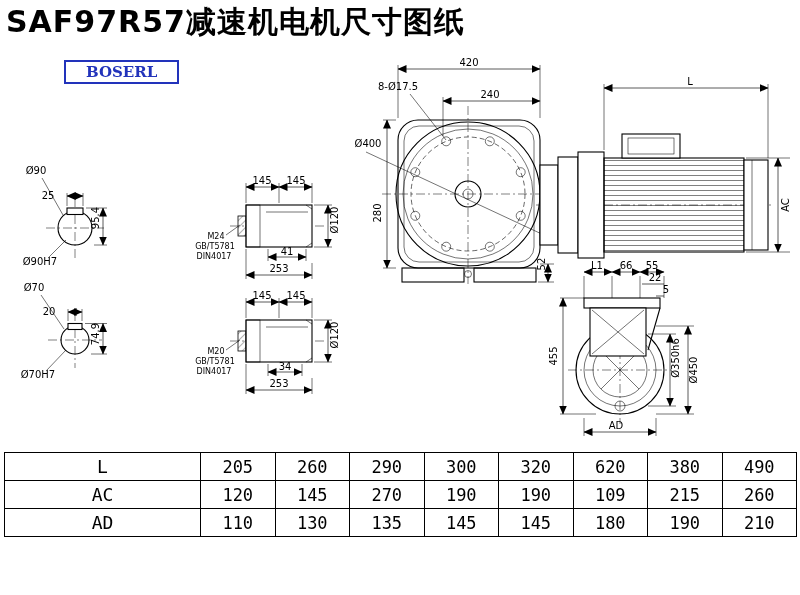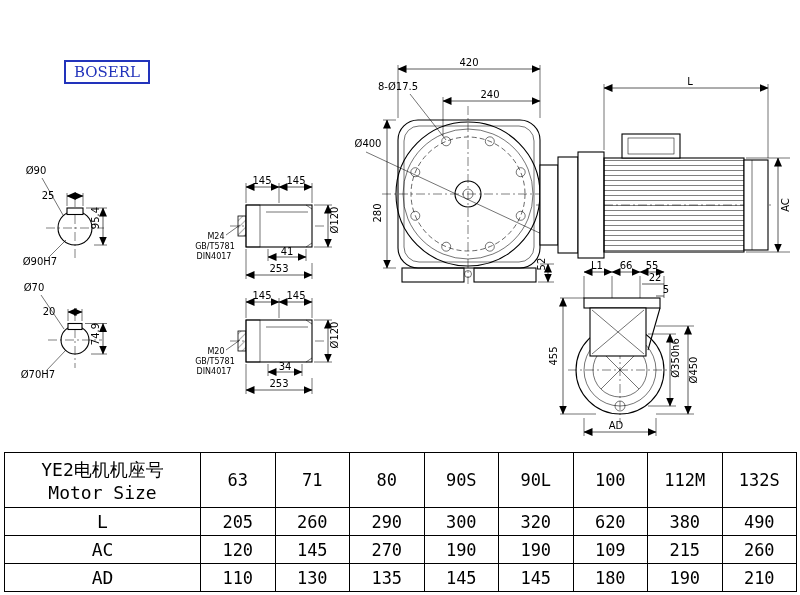--- a/index.html
+++ b/index.html
@@ -1,20 +1,20 @@
 <!DOCTYPE html>
 <html><head>
 <meta charset="utf-8">
 <style>
   html,body{margin:0;padding:0;background:#fff;}
   .page{position:relative;width:800px;height:595px;background:#fff;overflow:hidden;
         font-family:"DejaVu Sans",sans-serif;color:#000;}
   .title{position:absolute;left:6px;top:2px;font-size:30px;font-weight:bold;letter-spacing:1px;}
-  .logo{position:absolute;left:64px;top:60px;border:2px solid #2233bb;padding:1px 8px;
-        color:#2233bb;font-family:"DejaVu Serif",serif;font-weight:normal;font-size:15px;background:#fff;}
+  .logo{position:absolute;left:64px;top:60px;border:2px solid #2233bb;padding:1px 20px;
+        color:#2233bb;font-family:"DejaVu Serif",serif;font-weight:bold;font-size:15px;background:#fff;}
   .drawing{position:absolute;left:0;top:48px;}
   svg text{font-family:"DejaVu Sans",sans-serif;fill:#000;}
   .dt{font-size:10px;}
   .ds{font-size:8px;}
   .ol{fill:none;stroke:#000;stroke-width:1.1;}
   .olf{fill:#fff;stroke:#000;stroke-width:1.1;}
   .thin{fill:none;stroke:#000;stroke-width:.55;}
   .cl{fill:none;stroke:#000;stroke-width:.5;stroke-dasharray:9 3 2 3;}
   .bc{fill:none;stroke:#000;stroke-width:.6;stroke-dasharray:5 3;}
   .dim{fill:none;stroke:#000;stroke-width:.65;marker-start:url(#arr);marker-end:url(#arr);}
@@ -25,20 +25,21 @@
         font-size:17px;padding:0;}
   .size-table tr.hrow td{height:54px;}
   .size-table tr.drow td{height:27px;}
   .size-table .lab{font-size:18px;}
 </style>
 </head>
 <body>
 
 <div class="page">
 
+  <div class="title">SAF97R57减速机电机尺寸图纸</div>
   <div class="logo">BOSERL</div>
 
   <svg class="drawing" width="800" height="402" viewBox="0 0 800 402">
     <defs>
       <marker id="arr" markerWidth="9" markerHeight="8" refX="8.5" refY="4" orient="auto-start-reverse" markerUnits="userSpaceOnUse">
         <path d="M0,0 L9,4 L0,8 z" fill="#000"></path>
       </marker>
       <pattern id="hatch" width="5" height="5" patternTransform="rotate(45)" patternUnits="userSpaceOnUse">
         <line x1="0" y1="0" x2="0" y2="5" stroke="#000" stroke-width="0.6"></line>
       </pattern>
@@ -268,34 +269,20 @@
       <col style="width:74.5px">
         <col style="width:74.5px">
         <col style="width:74.5px">
         <col style="width:74.5px">
       <col style="width:74.5px">
         <col style="width:74.5px">
         <col style="width:74.5px">
         <col style="width:74.5px">
     </colgroup>
     <tbody>
-      <tr class="hrow">
-        <td class="lab">
-          <div>YE2电机机座号</div>
-          <div class="en">Motor Size</div>
-        </td>
-        <td>63</td>
-        <td>71</td>
-        <td>80</td>
-        <td>90S</td>
-        <td>90L</td>
-        <td>100</td>
-        <td>112M</td>
-        <td>132S</td>
-      </tr>
       <tr class="drow">
         <td class="lab">L</td>
         <td>205</td>
         <td>260</td>
         <td>290</td>
         <td>300</td>
         <td>320</td>
         <td>620</td>
         <td>380</td>
         <td>490</td>

